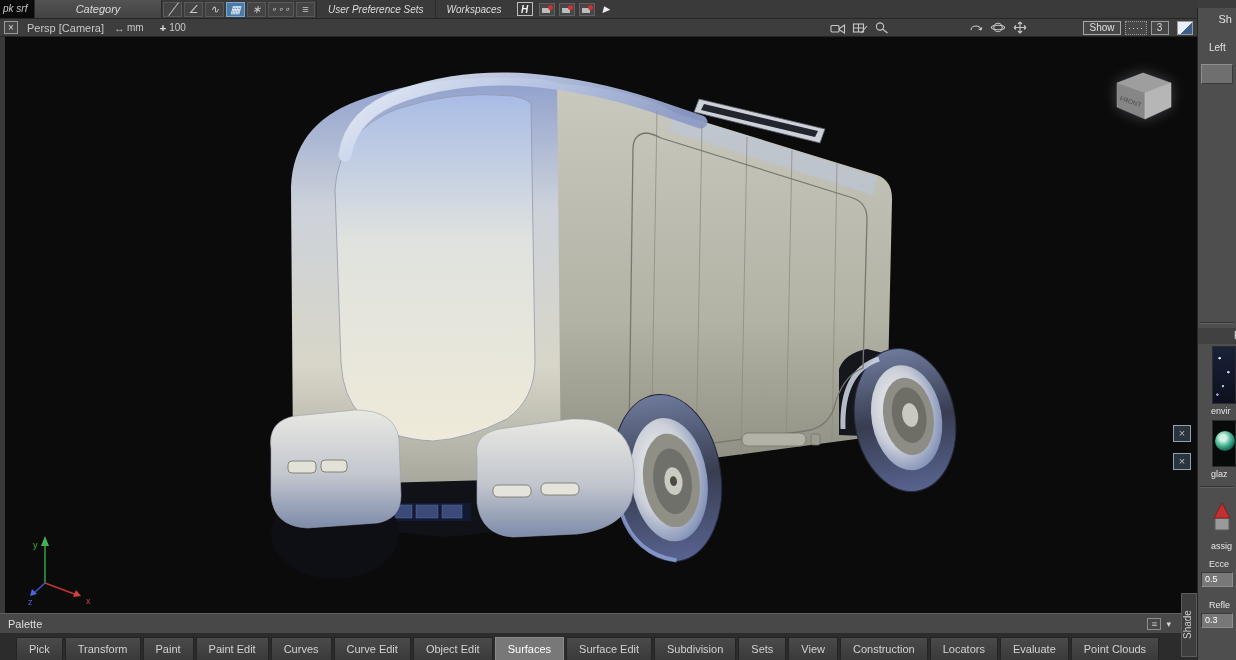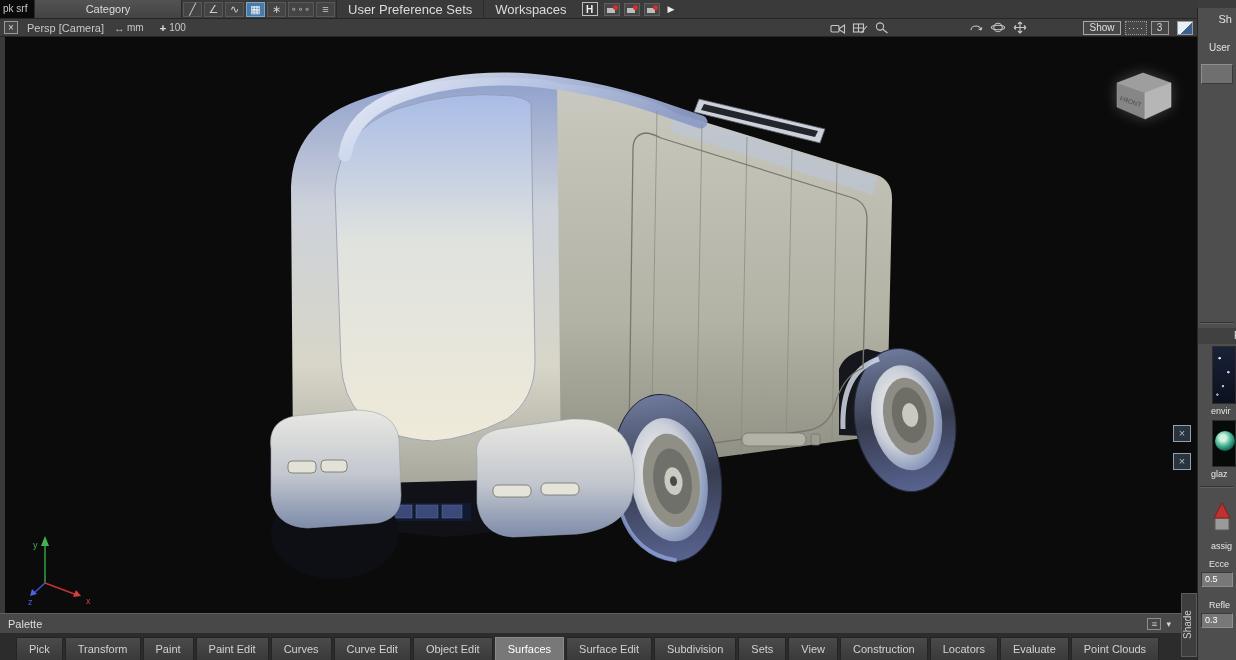--- a/index.html
+++ b/index.html
@@ -7,35 +7,35 @@
   .app {
     position: relative; width: 1236px; height: 660px;
     background:#3c3c3c; overflow: hidden;
     font-family: "Liberation Sans", sans-serif;
     -webkit-font-smoothing: antialiased;
   }
   
   .topbar {
     position:absolute; top:0; left:0; width:1197px; height:19px;
     display:flex; align-items:center;
-    background:#3a3a3a; border-bottom:1px solid #262626;
+    background:#3a3a3a; border-bottom:1px solid #262626;font-style:italic;
   }
   .pk { width:34px; height:100%; background:#0a0a0a; color:#c8c8c8;
         font-size:10px; line-height:18px; padding-left:3px; white-space:nowrap; }
-  .category { width:148px; height:100%; display:flex; align-items:center; justify-content:center;
+  .category { width:128px; height:100%; display:flex; align-items:center; justify-content:center;
         color:#dcdcdc; font-size:11px; background:linear-gradient(#535353,#434343);
         border-left:1px solid #2a2a2a; border-right:1px solid #2a2a2a; }
   .ticon { width:19px; height:15px; margin:0 1px; display:flex; align-items:center; justify-content:center;
         font-size:11px; color:#cccccc; border:1px solid #585858; background:#444444; }
   .ticon.active { background:#4a7aa8; border-color:#7aa8cc; color:#eef4fa; }
   .ticon.wide { width:26px; letter-spacing:1px; font-size:9px; }
   .promptline { flex:1 1 auto; min-width:0; margin:0 6px; height:15px; line-height:13px;
         background:#4f4f4f; border:1px solid #979797; color:#9b9b9b;
         font-size:10.5px; padding:0 5px; overflow:hidden; white-space:nowrap; }
-  .tb-btn { height:100%; display:flex; align-items:center; padding:0 11px; color:#dcdcdc; font-size:13px;
+  .tb-btn { height:100%; display:flex; align-items:center; padding:0 11px; color:#dcdcdc; font-size:10px;
         border-left:1px solid #2c2c2c; white-space:nowrap; }
   .hbox { width:16px; height:14px; margin:0 4px; border:1px solid #bdbdbd; color:#f0f0f0;
         font-size:10px; font-weight:bold; display:flex; align-items:center; justify-content:center; }
   .redtool { position:relative; width:16px; height:13px; margin:0 2px; background:#474747; border:1px solid #606060; }
   .redtool::before { content:""; position:absolute; left:2px; bottom:2px; width:8px; height:5px; background:#bdbdbd; }
   .redtool::after  { content:""; position:absolute; right:1px; top:1px; width:5px; height:5px; border-radius:50%; background:#d22f2f; }
   .overflow { color:#ededed; font-size:9px; margin:0 5px 0 6px; }
   
   .viewbar {
     position:absolute; top:19px; left:0; width:1197px; height:18px;
@@ -345,21 +345,21 @@
       <div class="tab">Sets</div>
       <div class="tab">View</div>
       <div class="tab">Construction</div>
       <div class="tab">Locators</div>
       <div class="tab">Evaluate</div>
       <div class="tab">Point Clouds</div>
     </div>
 
   <div class="rightpanel">
     <div class="rp-abs rp-shelf-header">Sh</div>
-    <div class="rp-abs rp-name">User</div>
+    <div class="rp-abs rp-name">Left</div>
     <div class="rp-abs rp-field"></div>
     <div class="rp-abs rp-divider" style="top:314px;"></div>
     <div class="rp-abs rp-res">Res</div>
     <div class="rp-abs rp-thumb-env"></div>
     <div class="rp-abs rp-lab" style="top:398px;">envir</div>
     <div class="rp-thumb-glaze">
         <div class="ball"></div>
       </div>
     <div class="rp-abs rp-lab" style="top:461px;">glaz</div>
     <div class="rp-abs rp-divider" style="top:478px;"></div>

